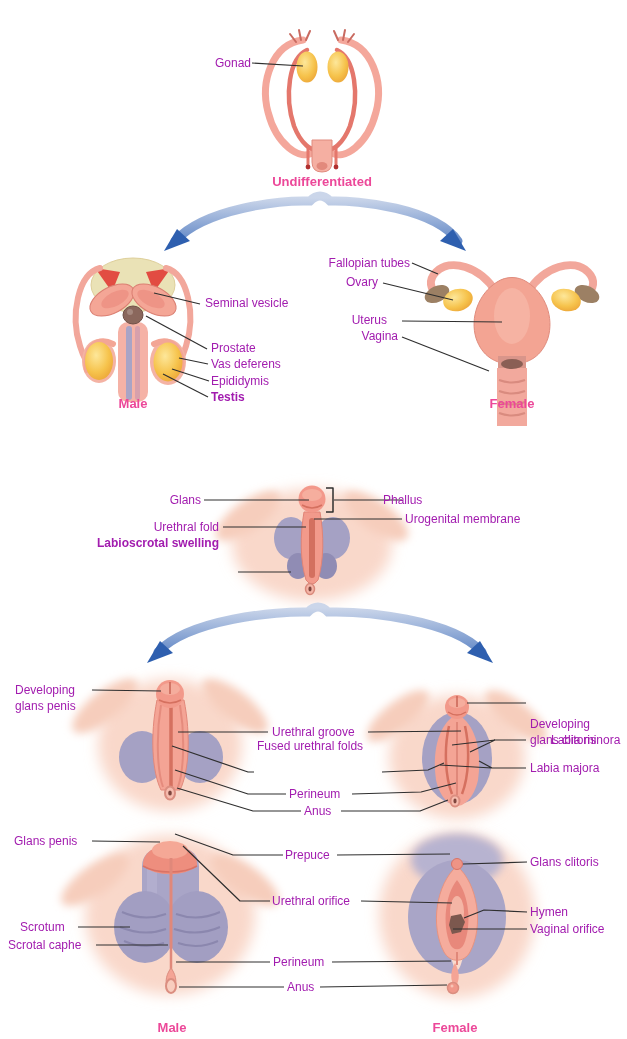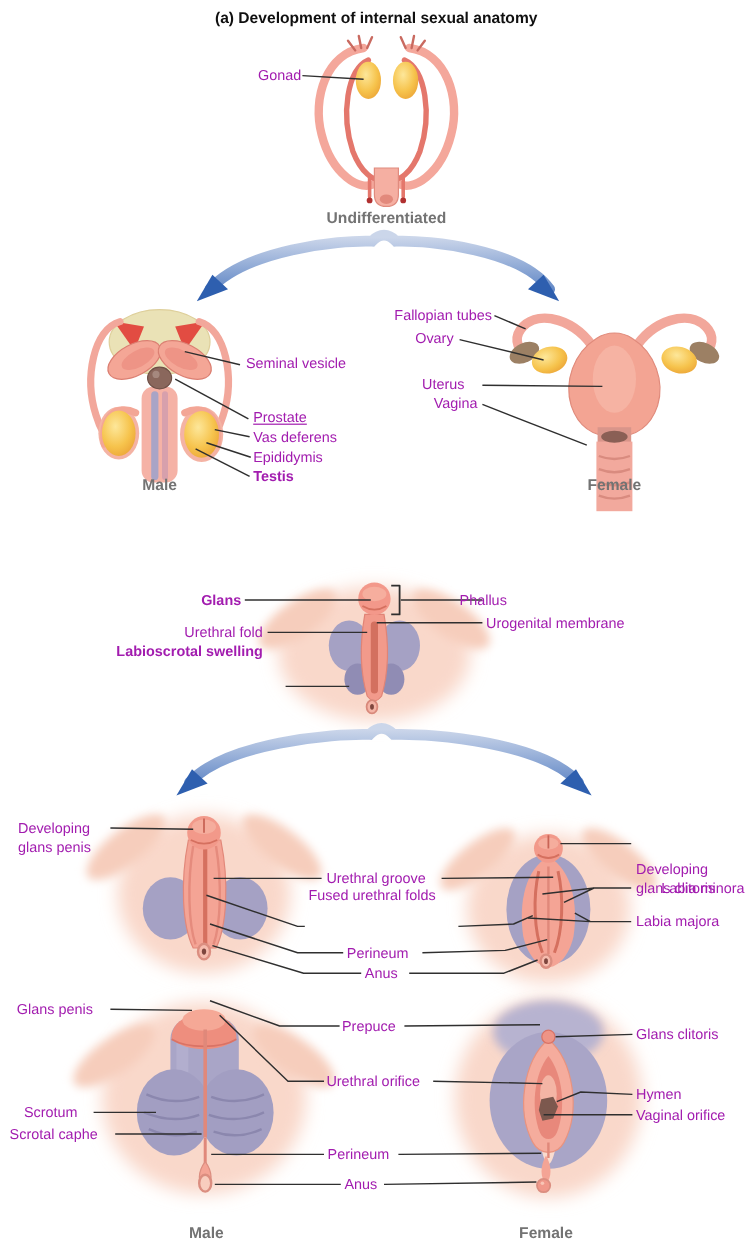--- a/index.html
+++ b/index.html
@@ -5,21 +5,21 @@
   html,body{margin:0;padding:0;background:#fff;}
   .canvas{
     position:relative;width:627px;height:1039px;background:#ffffff;overflow:hidden;
     font-family:"Liberation Sans","DejaVu Sans",sans-serif;
   }
   .art{position:absolute;left:0;top:0;width:627px;height:1039px;}
   .lbl{
     position:absolute;font-size:12px;line-height:1.3;color:#a21caf;
     white-space:nowrap;
   }
-  .lbl.b{font-weight:bold;color:#737373;font-size:13px;}
+  .lbl.b{font-weight:bold;color:#ec4899;font-size:13px;}
   .lbl.r{text-align:right;}
   .lbl.c{text-align:center;}
   .lbl.wrap{white-space:normal;}
   .title{position:absolute;left:0;width:627px;text-align:center;font-weight:bold;
     font-size:13px;color:#101010;}
 </style>
 </head>
 <body>
 
 <div class="canvas">
@@ -234,39 +234,38 @@
       <path d="M78 927 L130 927"></path>
       <path d="M96 945 L168 945"></path>
       <path d="M176 962 L270 962 M332 962 L451 961"></path>
       <path d="M179 987 L284 987 M320 987 L447 985"></path>
       <path d="M463 864 L527 862"></path>
       <path d="M464 918 L484 910 L527 912"></path>
       <path d="M453 929 L527 929"></path>
     </g>
   </svg>
 
-  <div class="title" style="top:7px;">(a) Development of internal sexual anatomy</div>
   <div class="lbl r" style="right:376px;top:56px;">Gonad</div>
   <div class="lbl b c" style="left:232px;top:174px;width:180px;">Undifferentiated</div>
 
   <div class="lbl" style="left:205px;top:296px;">Seminal vesicle</div>
-  <div class="lbl" style="left:211px;top:341px;text-decoration:underline;">Prostate</div>
+  <div class="lbl" style="left:211px;top:341px;">Prostate</div>
   <div class="lbl" style="left:211px;top:357px;">Vas deferens</div>
   <div class="lbl" style="left:211px;top:374px;">Epididymis</div>
   <div class="lbl" style="left:211px;top:390px;font-weight:bold;">Testis</div>
   <div class="lbl b c" style="left:103px;top:396px;width:60px;">Male</div>
 
   <div class="lbl r" style="right:217px;top:256px;padding-left:20px;">Fallopian tubes</div>
   <div class="lbl r" style="right:249px;top:275px;">Ovary</div>
   <div class="lbl r" style="right:240px;top:313px;">Uterus</div>
   <div class="lbl r" style="right:229px;top:329px;">Vagina</div>
   <div class="lbl b c" style="left:477px;top:396px;width:70px;">Female</div>
 
 
-  <div class="lbl r" style="right:426px;top:493px;font-weight:bold;">Glans</div>
+  <div class="lbl r" style="right:426px;top:493px;">Glans</div>
   <div class="lbl r" style="right:408px;top:520px;">Urethral fold</div>
   <div class="lbl r" style="right:408px;top:536px;font-weight:bold;">Labioscrotal swelling</div>
   <div class="lbl" style="left:383px;top:493px;">Phallus</div>
   <div class="lbl" style="left:405px;top:512px;">Urogenital membrane</div>
 
   <div class="lbl wrap" style="left:15px;top:683px;width:72px;">Developing glans penis</div>
   <div class="lbl" style="left:272px;top:725px;">Urethral groove</div>
   <div class="lbl" style="left:257px;top:739px;">Fused urethral folds</div>
   <div class="lbl" style="left:289px;top:787px;">Perineum</div>
   <div class="lbl" style="left:304px;top:804px;">Anus</div>

